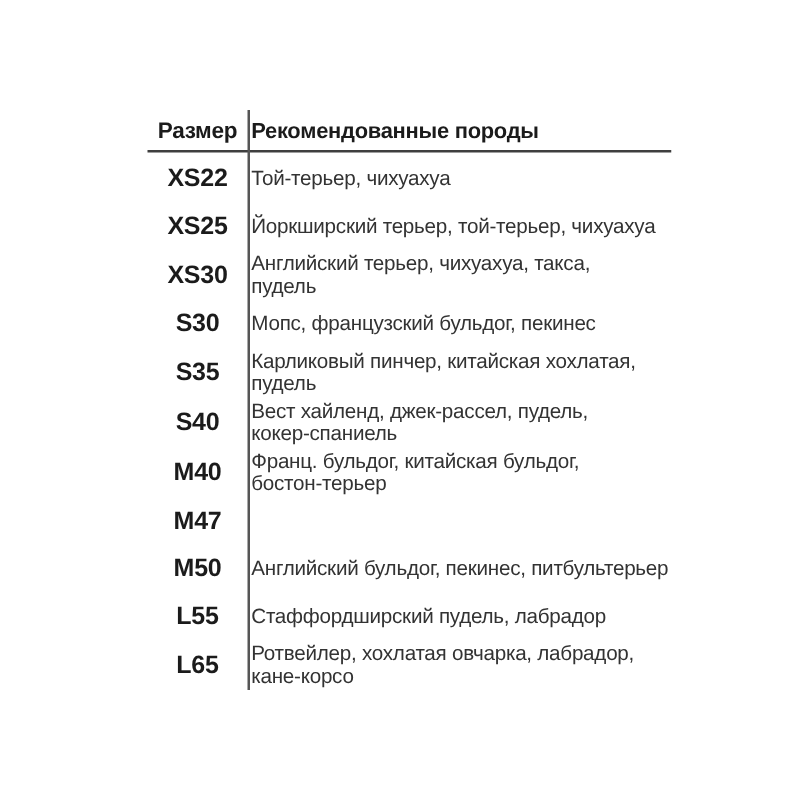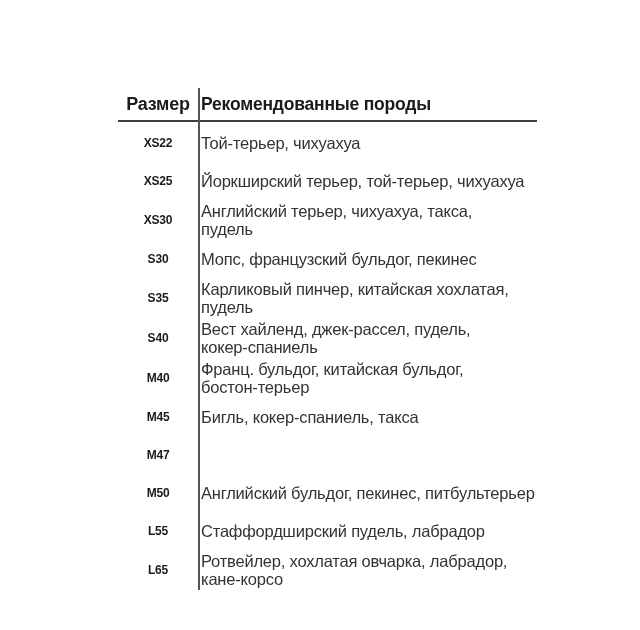--- a/index.html
+++ b/index.html
@@ -29,21 +29,21 @@
     display: flex;
     align-items: center;
     height: 32px;
     border-bottom: 2px solid #3f3f3f;
   }
   .cell-size {
     width: 80px;
     flex: 0 0 80px;
     text-align: center;
     font-weight: bold;
-    font-size: 12px;
+    font-size: 20px;
     letter-spacing: -0.2px;
     color: #1b1b1b;
   }
   .cell-breeds {
     flex: 1;
     padding-left: 3px;
     font-size: 16.5px;
     line-height: 18px;
     letter-spacing: -0.2px;
     color: #333333;
@@ -110,24 +110,20 @@
     <div class="cell-breeds">Вест хайленд, джек-рассел, пудель,
 кокер-спаниель</div>
   </div>
 
   <div class="row">
     <div class="cell-size">M40</div>
     <div class="cell-breeds">Франц. бульдог, китайская бульдог,
 бостон-терьер</div>
   </div>
 
-  <div class="row">
-    <div class="cell-size">M45</div>
-    <div class="cell-breeds">Бигль, кокер-спаниель, такса</div>
-  </div>
 
   <div class="row">
     <div class="cell-size">M47</div>
   </div>
 
   <div class="row">
     <div class="cell-size">M50</div>
     <div class="cell-breeds">Английский бульдог, пекинес, питбультерьер</div>
   </div>
 

